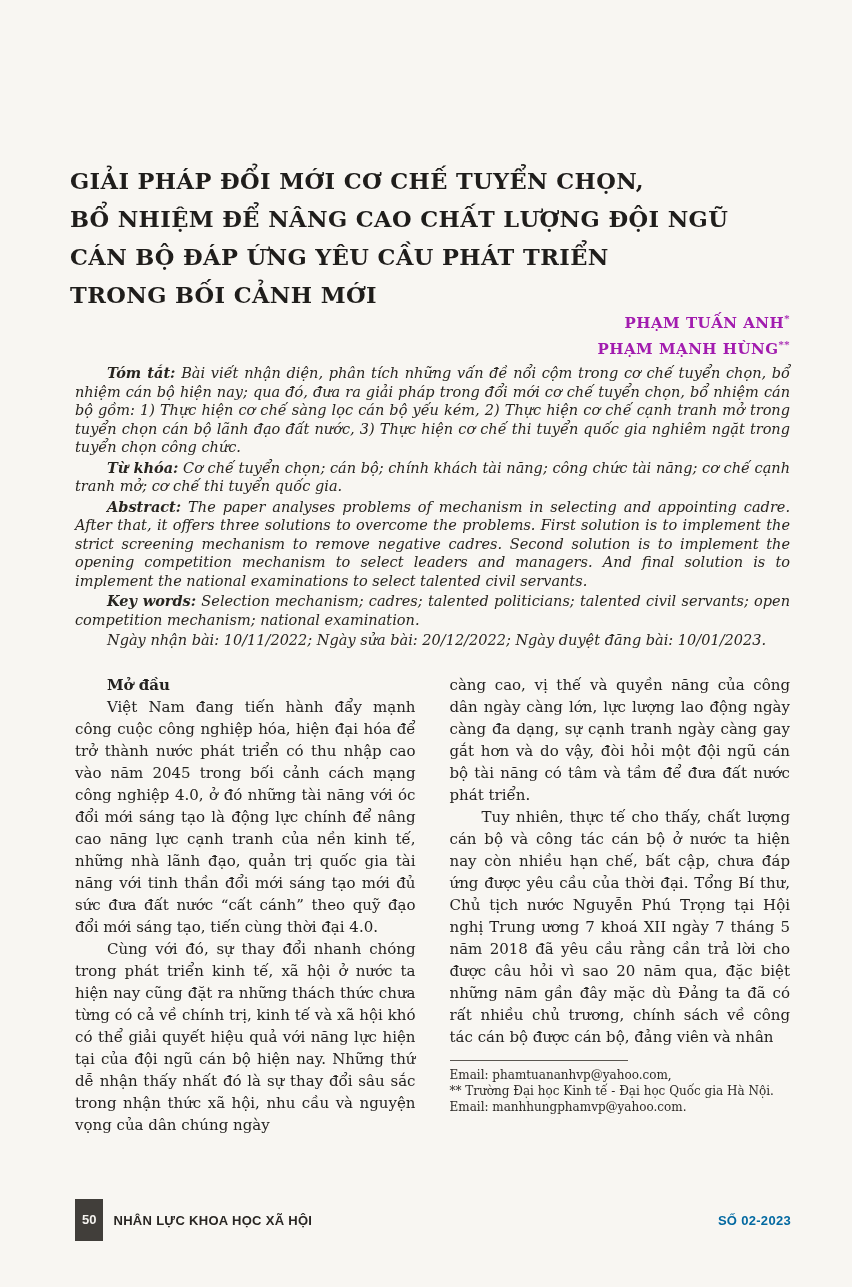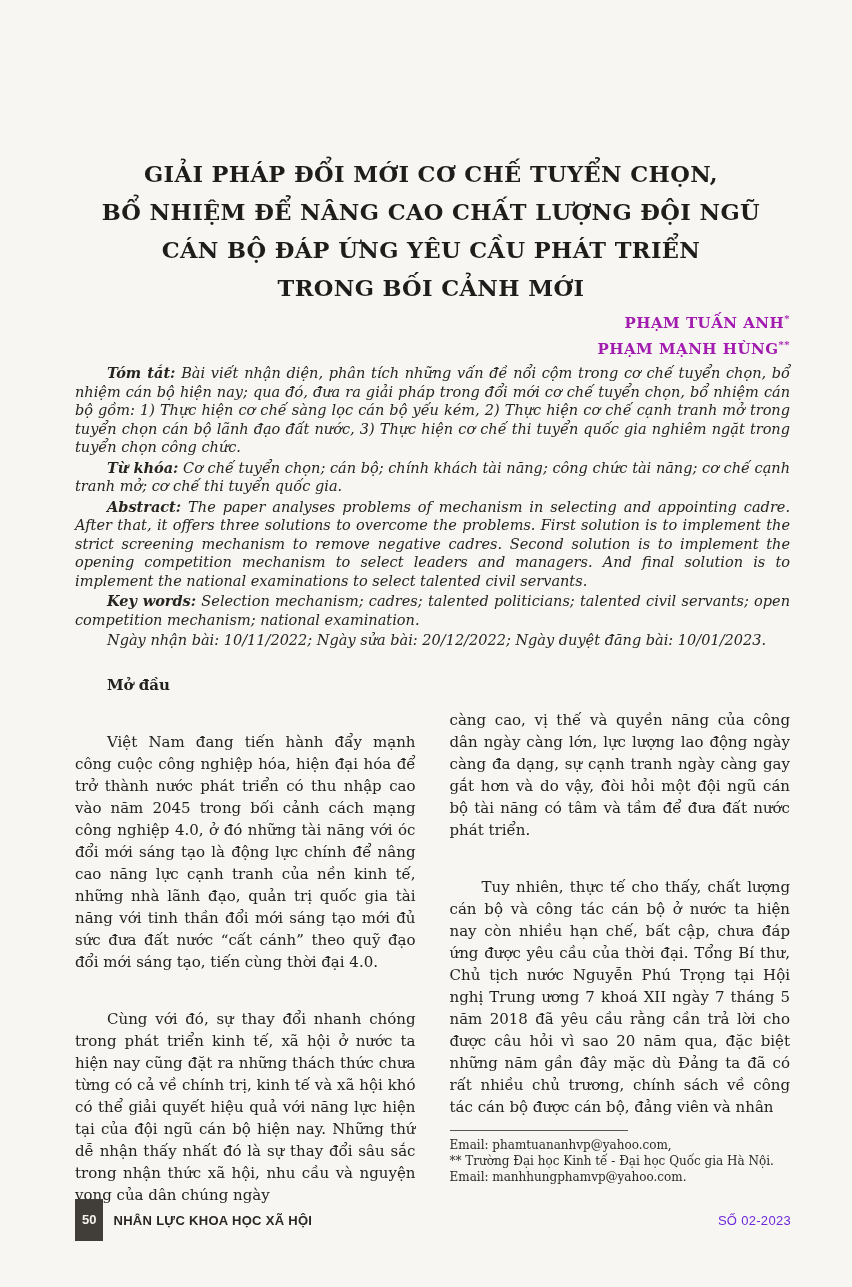--- a/index.html
+++ b/index.html
@@ -10,22 +10,22 @@
     position: relative;
     overflow: hidden;
     background: #f8f6f2;
     font-family: "DejaVu Serif", serif;
     color: #242220;
   }
   .page { position: absolute; inset: 0; }
 
   .title-block {
     position: absolute;
-    top: 155px; left: 70px; width: 722px;
-    text-align: center;
+    top: 162px; left: 70px; width: 722px;
+    text-align: left;
   }
   .title-line {
     font-size: 22.5px;
     font-weight: bold;
     line-height: 38px;
     letter-spacing: 0.4px;
     color: #1f1d1b;
   }
 
   .authors {
@@ -61,21 +61,21 @@
     gap: 34px;
   }
   .col {
     width: 343px;
     font-size: 15px;
     line-height: 22px;
     text-align: justify;
     color: #242220;
   }
   .col-heading { font-weight: bold; text-indent: 32px; }
-  .para { text-indent: 32px; margin-top: 35px; }
+  .para { text-indent: 32px; }
   .para.no-indent { text-indent: 0; }
 
   .footnote-block {
     margin-top: 12px;
     font-size: 12px;
     line-height: 16px;
     text-align: left;
   }
   .footnote-rule {
     width: 178px;
@@ -101,24 +101,24 @@
     margin-right: 10px;
   }
   .journal {
     font-weight: bold;
     font-size: 13px;
     letter-spacing: 0.3px;
     color: #292623;
   }
   .issue {
     margin-left: auto;
-    font-weight: normal;
+    font-weight: bold;
     font-size: 13px;
     letter-spacing: 0.3px;
-    color: #6d28d9;
+    color: #0369a1;
   }
 </style>
 </head>
 <body>
 
 <div class="page">
 
   <header class="title-block">
     <div class="title-line">GIẢI PHÁP ĐỔI MỚI CƠ CHẾ TUYỂN CHỌN,</div>
     <div class="title-line">BỔ NHIỆM ĐỂ NÂNG CAO CHẤT LƯỢNG ĐỘI NGŨ</div>

